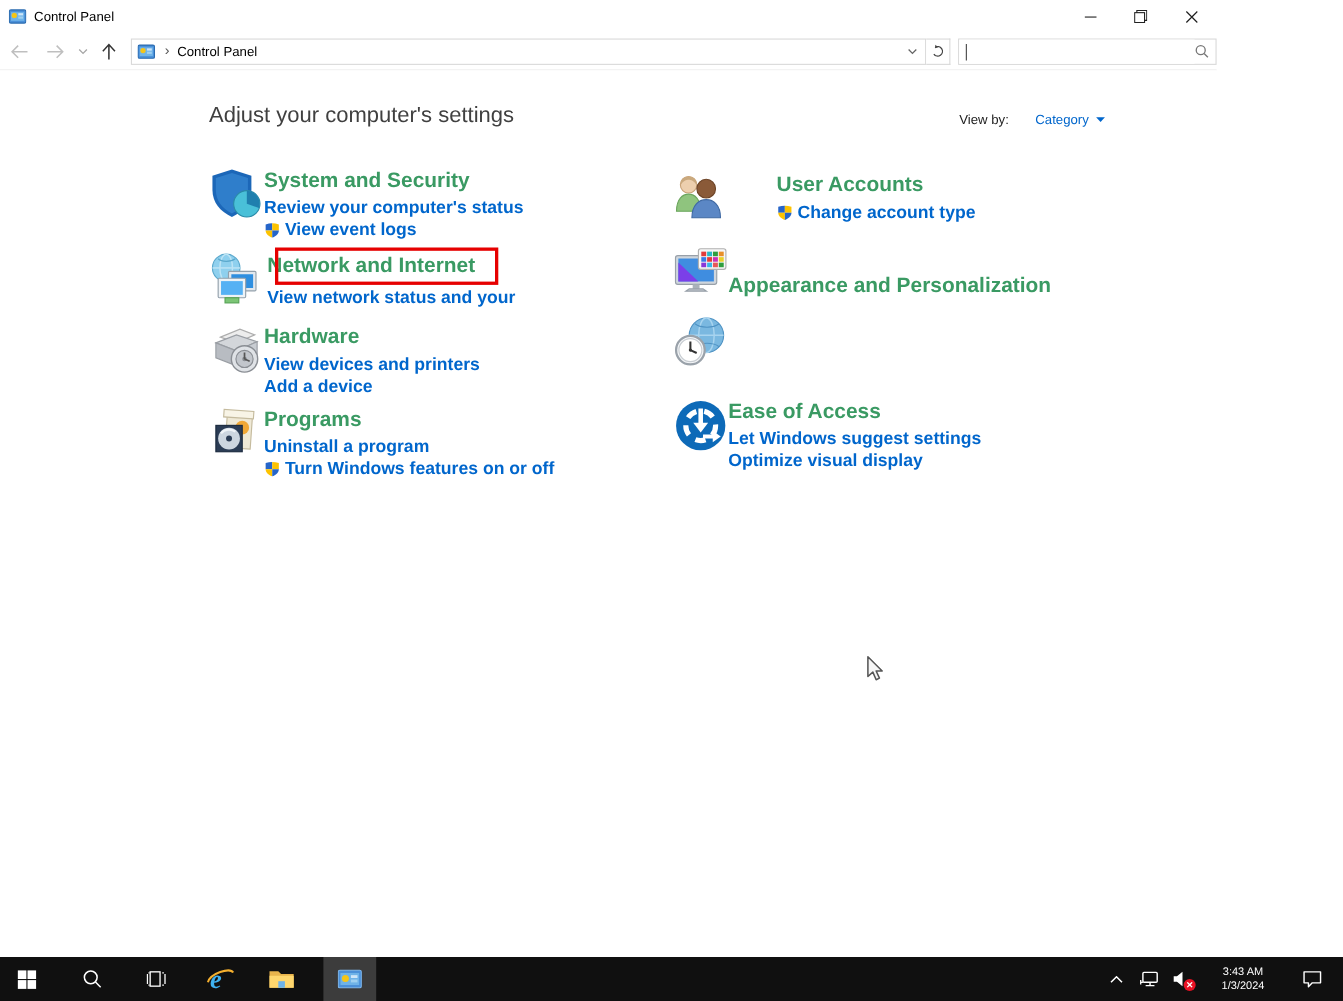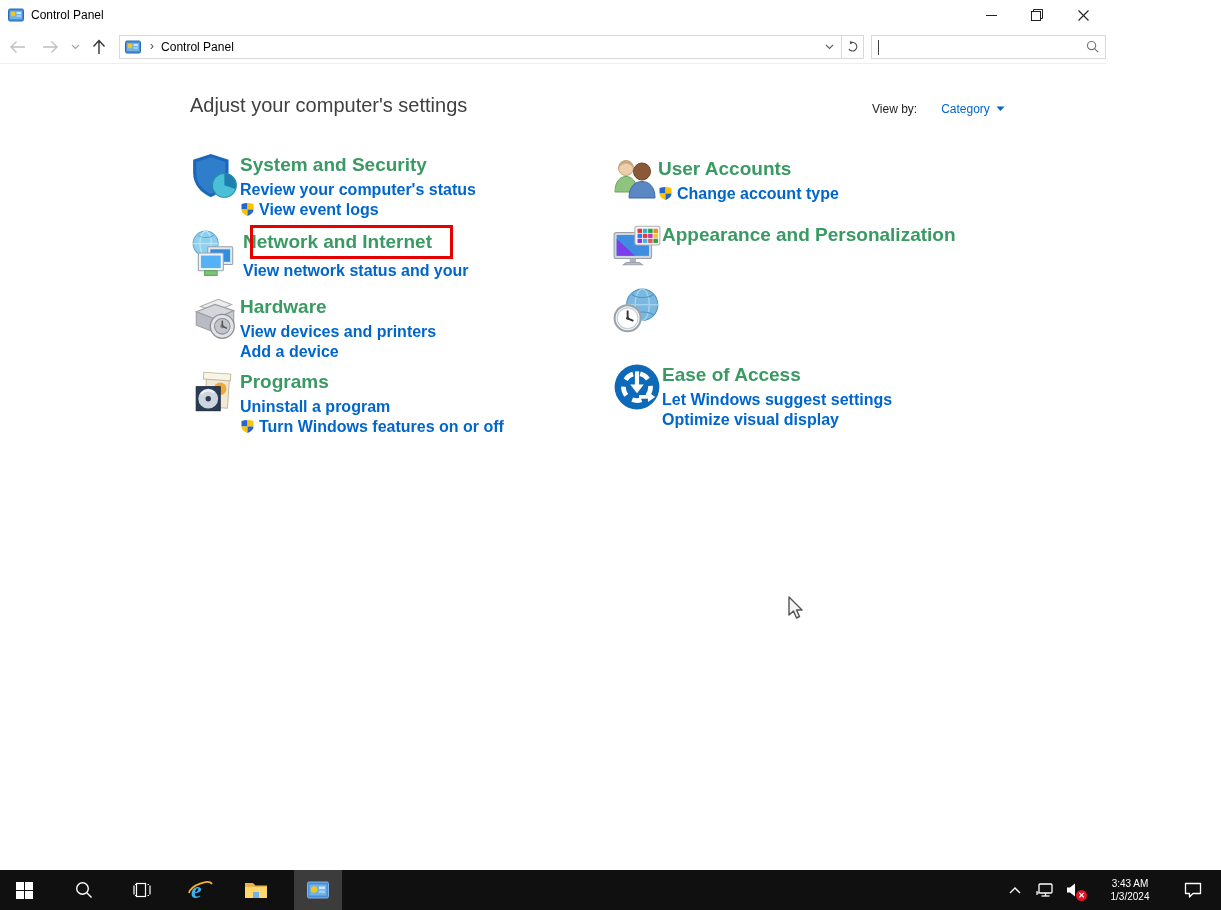--- a/index.html
+++ b/index.html
@@ -30,21 +30,21 @@
   
   .content { position:absolute; top:64px; left:0; right:0; bottom:40px; background:#fff; }
   .page-heading { position:absolute; left:190px; top:30px; font-size:20px; color:#404040; font-weight:400; }
   .viewby { position:absolute; left:872px; top:38px; display:flex; align-items:center; font-size:12px; color:#1d1d1d; }
   .viewby .vb-value { color:#0066cc; margin-left:24px; cursor:pointer; display:flex; align-items:center; }
   .viewby .vb-arrow { margin-left:6px; }
 
   .cat-item { position:absolute; display:flex; }
   .cat-icon { width:50px; height:50px; flex:none; }
   .cat-text { margin-left:0; display:flex; flex-direction:column;font-weight:bold; }
-  .cat-text.center-title { justify-content:flex-start; }
+  .cat-text.center-title { justify-content:flex-end; }
   .cat-title { font-size:19px; color:#3a9a63; text-decoration:none; line-height:25px; cursor:pointer; }
   .cat-link { font-size:16px; color:#0066cc; text-decoration:none; line-height:15px; margin-top:5px; display:flex; align-items:center; cursor:pointer; }
   .cat-link .uac { width:15px; height:15px; margin-right:4px; flex:none; }
 
   .red-box { position:absolute; left:250px; top:225px; width:203px; height:34px; border:3px solid #e60000; pointer-events:none; }
 
   .cursor { position:absolute; left:786px; top:595px; }
 
   
   .taskbar { position:absolute; left:0; bottom:0; width:1221px; height:40px; background:#101010; display:flex; align-items:center; }
@@ -245,21 +245,21 @@
             <path d="M1 2 C3 1.3 5 1 7 1 V7.5 H1 Z" fill="#2665c9"></path>
             <path d="M7 1 C9 1 11 1.3 13 2 V7.5 H7 Z" fill="#fdc300"></path>
             <path d="M1 7.5 H7 V14 C4 13 1 10.8 1 7.5 Z" fill="#fdc300"></path>
             <path d="M7 7.5 H13 C13 10.8 10 13 7 14 Z" fill="#2665c9"></path>
           </svg>
           <span>Turn Windows features on or off</span>
         </a>
       </div>
     </div>
 
-    <div class="cat-item" style="left:612px; top:92px;">
+    <div class="cat-item" style="left:612px; top:92px;gap:48px;">
       <svg class="cat-icon" style="width:46px;height:46px" viewBox="0 0 46 46">
         <circle cx="14" cy="12" r="7.5" fill="#edcfae" stroke="#c8a277"></circle>
         <path d="M14 4.5 C9 4.5 6.5 8 7 12 C9 8.5 12 7.5 14 7.5 C16 7.5 19 8.5 21 12 C21.5 8 19 4.5 14 4.5 Z" fill="#caa97e"></path>
         <path d="M3 36 C3 25 8.5 20.5 14 20.5 C19.5 20.5 25 25 25 36 Z" fill="#8fc47e" stroke="#6aa55c"></path>
         <circle cx="30" cy="15.5" r="8.5" fill="#8a5a38" stroke="#6d4427"></circle>
         <path d="M17 42 C17 30 23.5 25.5 30 25.5 C36.5 25.5 43 30 43 42 Z" fill="#5b87c5" stroke="#3f69a3"></path>
       </svg>
       <div class="cat-text">
         <a class="cat-title">User Accounts</a>
         <a class="cat-link">

